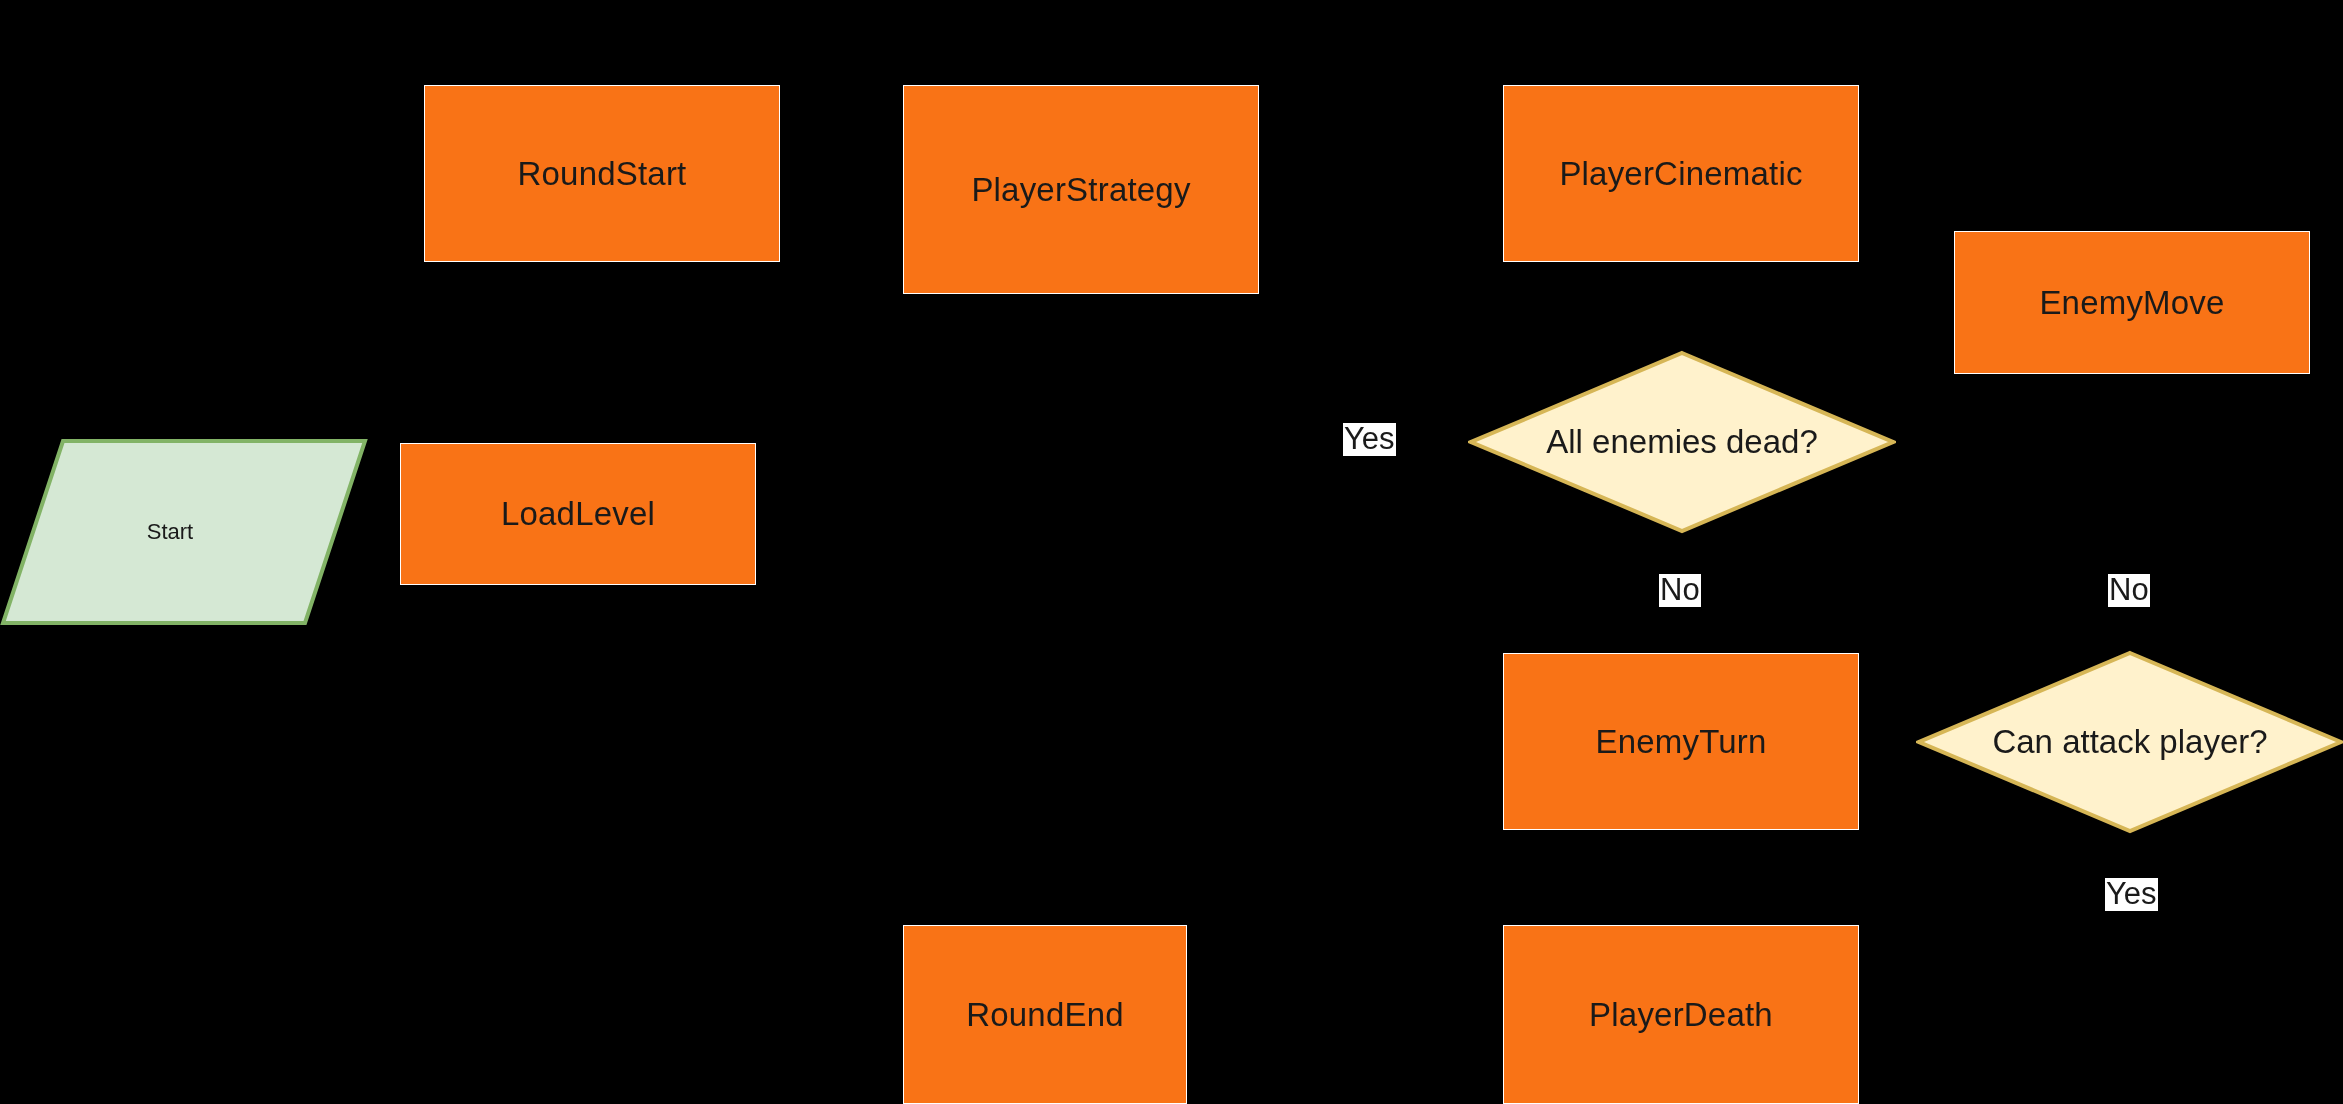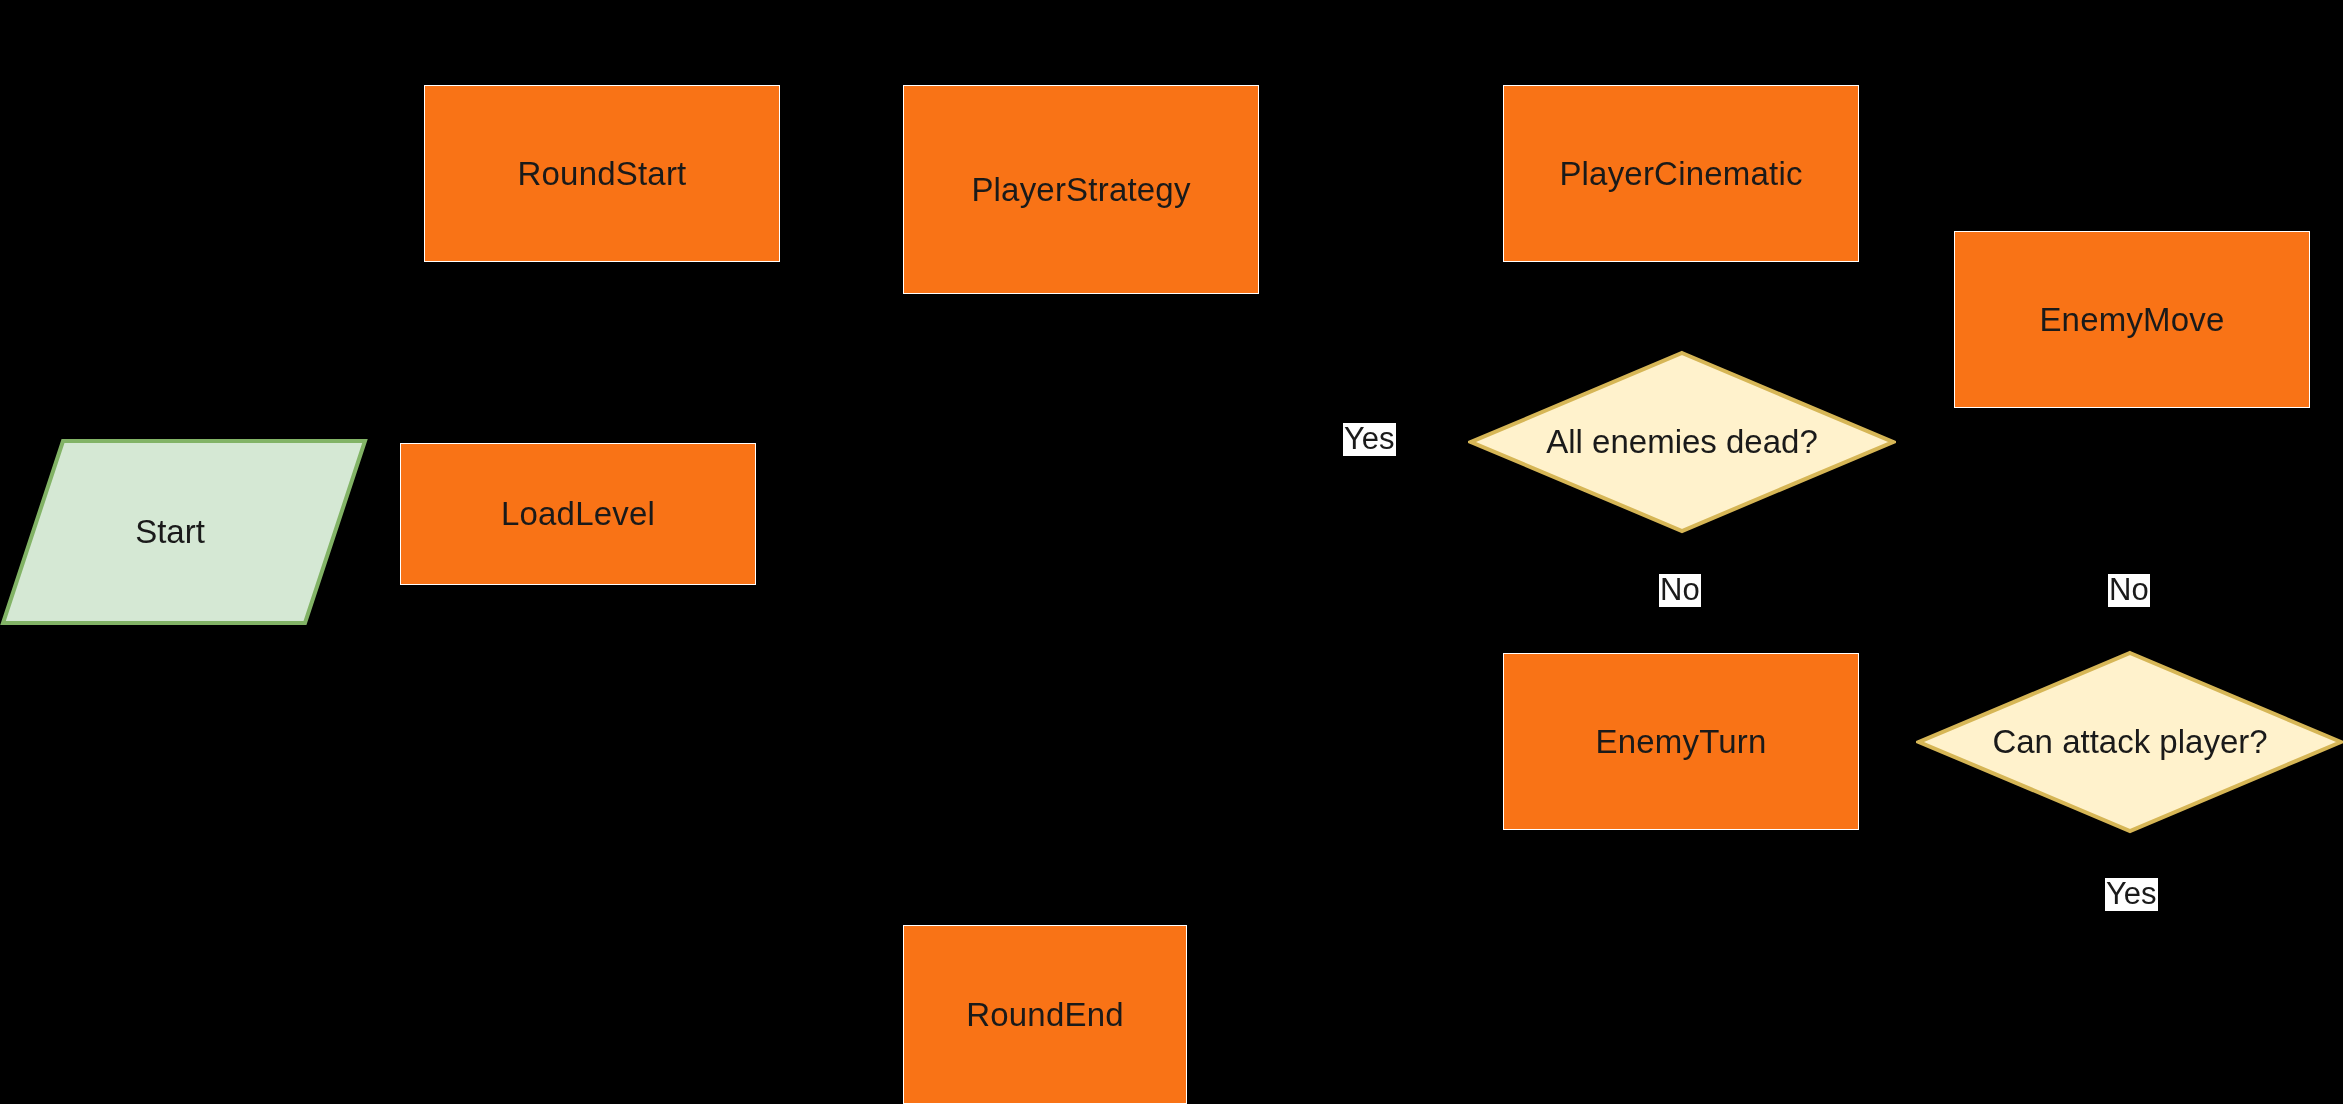--- a/index.html
+++ b/index.html
@@ -48,21 +48,21 @@
     top: 0;
     left: 0;
     width: 100%;
     height: 100%;
     display: block;
   }
   .node-parallelogram .shape-label {
     position: relative;
     z-index: 2;
     color: #1a1a1a;
-    font-size: 33px;
+    font-size: 22px;
     text-align: center;
     padding-right: 28px;
   }
 
   
   .node-diamond {
     position: absolute;
     display: flex;
     align-items: center;
     justify-content: center;
@@ -112,21 +112,21 @@
   </div>
 
   <div class="node-box" style="left:903px; top:85px; width:356px; height:209px;">
     <span>PlayerStrategy</span>
   </div>
 
   <div class="node-box" style="left:1503px; top:85px; width:356px; height:177px;">
     <span>PlayerCinematic</span>
   </div>
 
-  <div class="node-box" style="left:1954px; top:231px; width:356px; height:177px;">
+  <div class="node-box" style="left:1954px; top:231px; width:356px; height:143px;">
     <span>EnemyMove</span>
   </div>
 
   <div class="node-box" style="left:400px; top:443px; width:356px; height:142px;">
     <span>LoadLevel</span>
   </div>
 
   <div class="node-diamond" style="left:1468px; top:350px; width:428px; height:184px;">
     <svg viewBox="0 0 428 184" preserveAspectRatio="none">
       <polygon points="214,3 425,92 214,181 3,92" fill="#fff2cc" stroke="#d6b656" stroke-width="4" stroke-linejoin="miter" vector-effect="non-scaling-stroke"></polygon>
@@ -142,20 +142,23 @@
     <svg viewBox="0 0 428 184" preserveAspectRatio="none">
       <polygon points="214,3 425,92 214,181 3,92" fill="#fff2cc" stroke="#d6b656" stroke-width="4" stroke-linejoin="miter" vector-effect="non-scaling-stroke"></polygon>
     </svg>
     <span class="shape-label">Can attack player?</span>
   </div>
 
   <div class="node-box" style="left:903px; top:925px; width:284px; height:179px;">
     <span>RoundEnd</span>
   </div>
 
+  <div class="node-box" style="left:1503px; top:925px; width:356px; height:179px;">
+    <span>PlayerDeath</span>
+  </div>
 
   <div class="edge-label" style="left:1343px; top:423px;">Yes</div>
 
   <div class="edge-label" style="left:1659px; top:574px;">No</div>
 
   <div class="edge-label" style="left:2108px; top:574px;">No</div>
 
   <div class="edge-label" style="left:2105px; top:878px;">Yes</div>
 
 </div>

